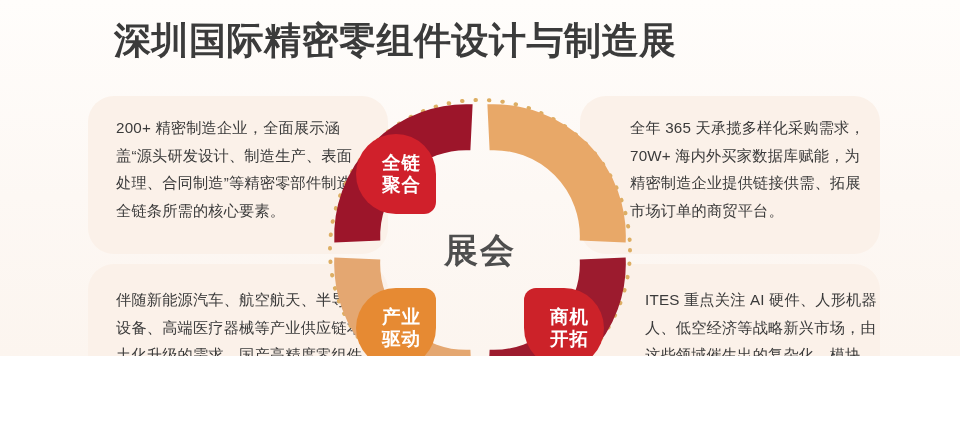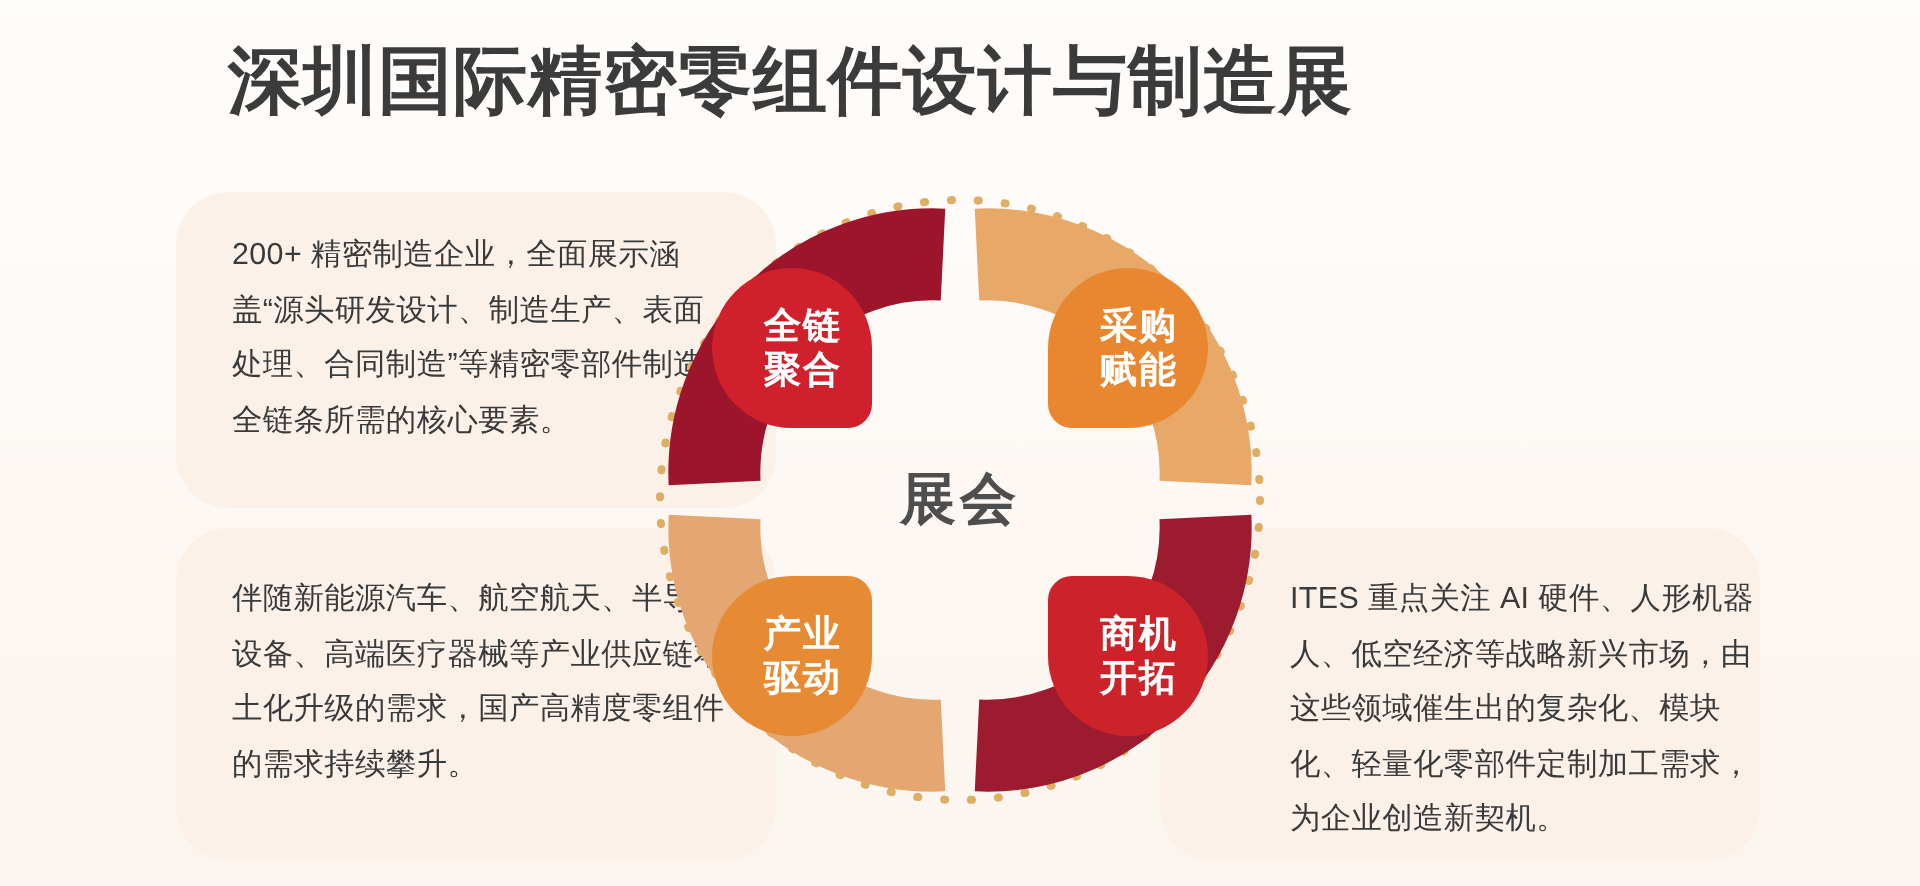--- a/index.html
+++ b/index.html
@@ -10,21 +10,21 @@
     width: 960px;
     height: 443px;
     overflow: hidden;
     background: #ffffff;
     font-family: "Liberation Sans", "DejaVu Sans", sans-serif;
     -webkit-font-smoothing: antialiased;
   }
   #stage {
     position: relative;
     width: 960px;
-    height: 443px;
+    height: 356px;
     background: linear-gradient(180deg, #fffdfb 0%, #fdf8f4 55%, #fcf5ef 100%);
     overflow: hidden;
   }
 
   
   .page-title {
     position: absolute;
     left: 114px;
     top: 16px;
     font-size: 37px;
@@ -80,21 +80,21 @@
     width: 324px;
     height: 324px;
     display: flex;
     flex-direction: column;
     align-items: center;
     justify-content: center;
     pointer-events: none;
   }
   .wheel-center-label span {
     display: block;
-    font-size: 28px;
+    font-size: 34px;
     line-height: 40px;
     font-weight: bold;
     color: #4e4e4e;
     letter-spacing: 2px;
   }
 
   
   .badge {
     position: absolute;
     width: 80px;
@@ -129,20 +129,23 @@
   <div class="page-title">深圳国际精密零组件设计与制造展</div>
 
   <div class="panel" id="panel-tl">
     <div class="panel-text">200+ 精密制造企业，全面展示涵盖“源头研发设计、制造生产、表面处理、合同制造”等精密零部件制造全链条所需的核心要素。</div>
   </div>
 
   <div class="panel" id="panel-bl">
     <div class="panel-text">伴随新能源汽车、航空航天、半导体设备、高端医疗器械等产业供应链本土化升级的需求，国产高精度零组件的需求持续攀升。</div>
   </div>
 
+  <div class="panel" id="panel-tr">
+    <div class="panel-text">全年 365 天承揽多样化采购需求，70W+ 海内外买家数据库赋能，为精密制造企业提供链接供需、拓展市场订单的商贸平台。</div>
+  </div>
 
   <div class="panel" id="panel-br">
     <div class="panel-text">ITES 重点关注 AI 硬件、人形机器人、低空经济等战略新兴市场，由这些领域催生出的复杂化、模块化、轻量化零部件定制加工需求，为企业创造新契机。</div>
   </div>
 
   <div id="wheel">
 
     <svg width="324" height="324" viewBox="0 0 324 324">
 
       <circle cx="162" cy="162" r="150" fill="none" stroke="#ddae63" stroke-width="4" stroke-linecap="round" stroke-dasharray="0.5 13"></circle>
@@ -161,24 +164,20 @@
 
     <div class="wheel-center-label">
       <span>展会</span>
     </div>
 
     <div class="badge tl" style="background:#d0202b">
       <span>全链</span>
       <span>聚合</span>
     </div>
 
-    <div class="badge tr" style="background:#e88730">
-      <span>采购</span>
-      <span>赋能</span>
-    </div>
 
     <div class="badge br" style="background:#cc2229">
       <span>商机</span>
       <span>开拓</span>
     </div>
 
     <div class="badge bl" style="background:#e68a33">
       <span>产业</span>
       <span>驱动</span>
     </div>

